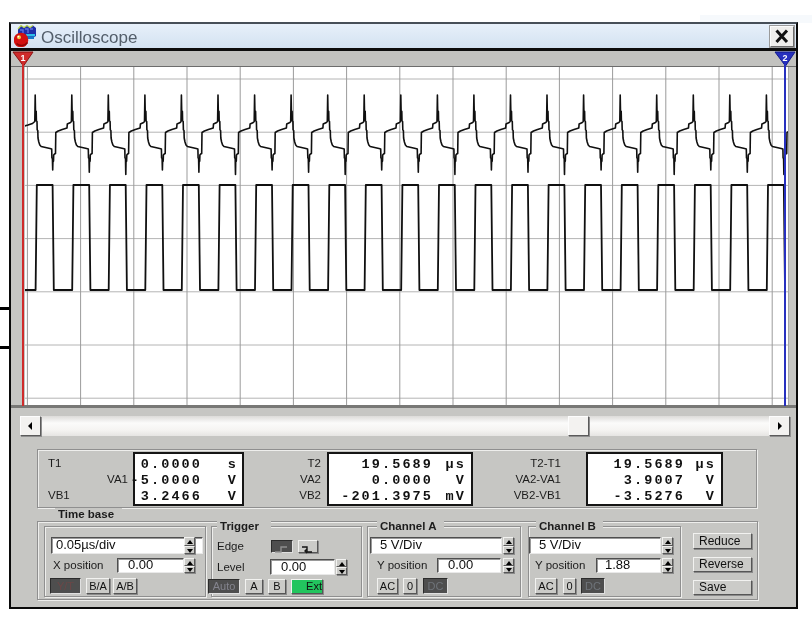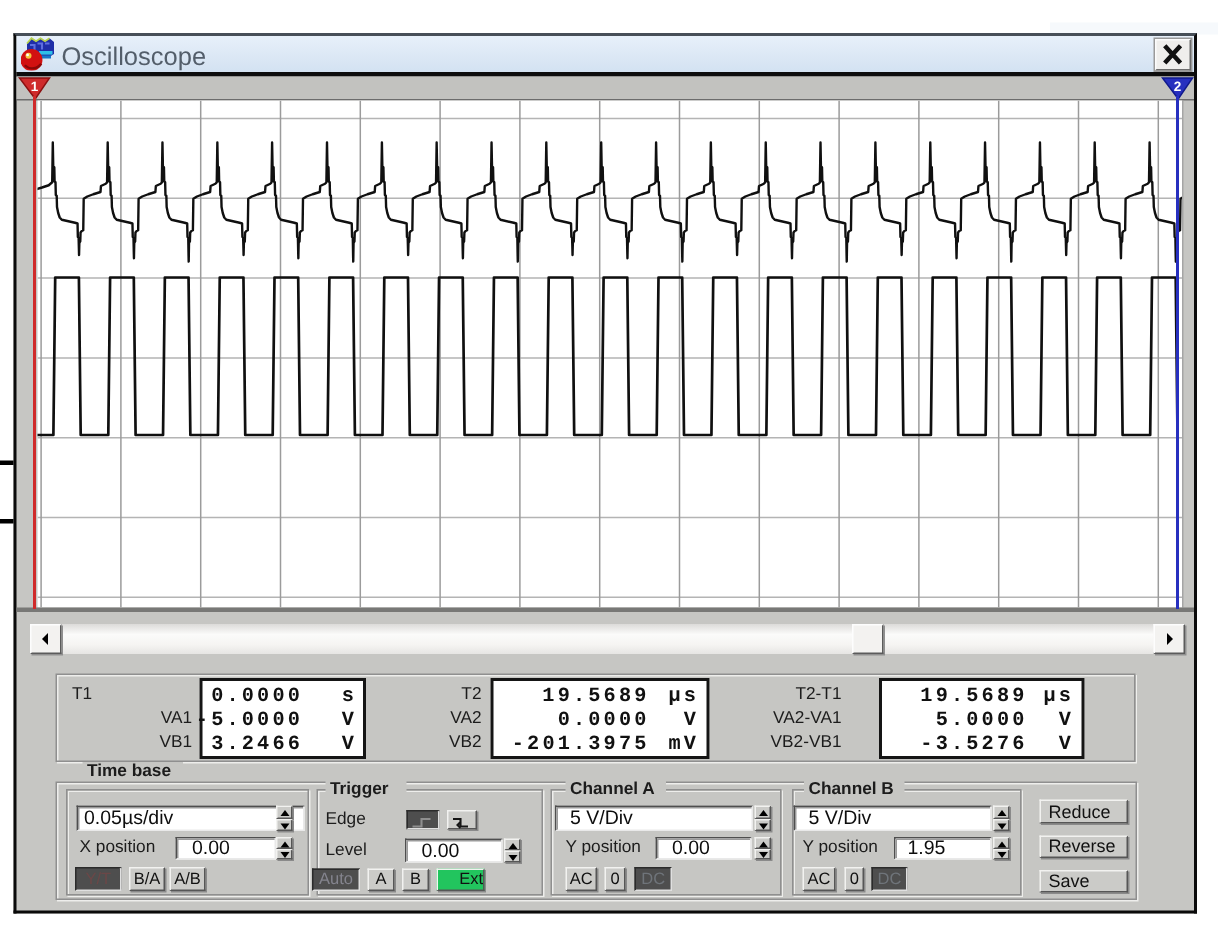--- a/index.html
+++ b/index.html
@@ -47,21 +47,21 @@
 <div style="position:absolute;left:20px;top:416px;width:21px;height:20px;background:#f3f2f0;border:1px solid;border-color:#fdfdfd #5b5b5b #5b5b5b #fdfdfd;box-shadow:1px 1px 0 #8f8f8f;"><svg width="19" height="18" viewBox="0 0 19 18">
       <path d="M11 5 L7 9 L11 13 Z" fill="#000"></path>
     </svg></div>
 <div style="position:absolute;left:769px;top:416px;width:21px;height:20px;background:#f3f2f0;border:1px solid;border-color:#fdfdfd #5b5b5b #5b5b5b #fdfdfd;box-shadow:1px 1px 0 #8f8f8f;"><svg width="19" height="18" viewBox="0 0 19 18">
       <path d="M8 5 L12 9 L8 13 Z" fill="#000"></path>
     </svg></div>
 <div style="position:absolute;left:568px;top:416px;width:21px;height:20px;background:#f3f2f0;border:1px solid;border-color:#fdfdfd #5b5b5b #5b5b5b #fdfdfd;box-shadow:1px 1px 0 #8f8f8f;"></div>
 <div style="position:absolute;left:37px;top:449px;width:720px;height:59px;border:1px solid #8f8f8f;box-shadow:inset 1px 1px 0 #eeeeec, 1px 1px 0 #eeeeec;"></div>
 <div style="position:absolute;left:48px;top:455.5px;width:80px;height:15px;font:11.5px 'Liberation Sans',sans-serif;color:#1c1c1c;line-height:15px;">T1</div>
 <div style="position:absolute;left:48px;top:471.5px;width:80px;height:15px;font:11.5px 'Liberation Sans',sans-serif;color:#1c1c1c;text-align:right;line-height:15px;">VA1</div>
-<div style="position:absolute;left:48px;top:487.5px;width:80px;height:15px;font:11.5px 'Liberation Sans',sans-serif;color:#1c1c1c;text-align:right;line-height:15px;">VB1</div>
+<div style="position:absolute;left:48px;top:487.5px;width:80px;height:15px;font:11.5px 'Liberation Sans',sans-serif;color:#1c1c1c;text-align:left;line-height:15px;">VB1</div>
 <div style="position:absolute;left:241px;top:455.5px;width:80px;height:15px;font:11.5px 'Liberation Sans',sans-serif;color:#1c1c1c;text-align:right;line-height:15px;">T2</div>
 <div style="position:absolute;left:241px;top:471.5px;width:80px;height:15px;font:11.5px 'Liberation Sans',sans-serif;color:#1c1c1c;text-align:right;line-height:15px;">VA2</div>
 <div style="position:absolute;left:241px;top:487.5px;width:80px;height:15px;font:11.5px 'Liberation Sans',sans-serif;color:#1c1c1c;text-align:right;line-height:15px;">VB2</div>
 <div style="position:absolute;left:481px;top:455.5px;width:80px;height:15px;font:11.5px 'Liberation Sans',sans-serif;color:#1c1c1c;text-align:right;line-height:15px;">T2-T1</div>
 <div style="position:absolute;left:481px;top:471.5px;width:80px;height:15px;font:11.5px 'Liberation Sans',sans-serif;color:#1c1c1c;text-align:right;line-height:15px;">VA2-VA1</div>
 <div style="position:absolute;left:481px;top:487.5px;width:80px;height:15px;font:11.5px 'Liberation Sans',sans-serif;color:#1c1c1c;text-align:right;line-height:15px;">VB2-VB1</div>
 <div style="position:absolute;left:133px;top:452px;width:111px;height:54px;background:#fff;border:2px solid #151515;">
     <div style="position:absolute;right:40px;top:4.5px;font:bold 13.5px 'Liberation Mono',monospace;letter-spacing:2.1px;color:#111;line-height:12px;">0.0000</div>
     <div style="position:absolute;right:4px;top:4.5px;font:bold 13.5px 'Liberation Mono',monospace;letter-spacing:2.1px;color:#111;line-height:12px;">s</div>
     <div style="position:absolute;right:40px;top:20.9px;font:bold 13.5px 'Liberation Mono',monospace;letter-spacing:2.1px;color:#111;line-height:12px;">-5.0000</div>
@@ -73,21 +73,21 @@
     <div style="position:absolute;right:38px;top:4.5px;font:bold 13.5px 'Liberation Mono',monospace;letter-spacing:2.1px;color:#111;line-height:12px;">19.5689</div>
     <div style="position:absolute;right:5px;top:4.5px;font:bold 13.5px 'Liberation Mono',monospace;letter-spacing:2.1px;color:#111;line-height:12px;">µs</div>
     <div style="position:absolute;right:38px;top:20.9px;font:bold 13.5px 'Liberation Mono',monospace;letter-spacing:2.1px;color:#111;line-height:12px;">0.0000</div>
     <div style="position:absolute;right:5px;top:20.9px;font:bold 13.5px 'Liberation Mono',monospace;letter-spacing:2.1px;color:#111;line-height:12px;">V</div>
     <div style="position:absolute;right:38px;top:37.3px;font:bold 13.5px 'Liberation Mono',monospace;letter-spacing:2.1px;color:#111;line-height:12px;">-201.3975</div>
     <div style="position:absolute;right:5px;top:37.3px;font:bold 13.5px 'Liberation Mono',monospace;letter-spacing:2.1px;color:#111;line-height:12px;">mV</div>
   </div>
 <div style="position:absolute;left:586px;top:452px;width:137px;height:54px;background:#fff;border:2px solid #151515;">
     <div style="position:absolute;right:36px;top:4.5px;font:bold 13.5px 'Liberation Mono',monospace;letter-spacing:2.1px;color:#111;line-height:12px;">19.5689</div>
     <div style="position:absolute;right:5px;top:4.5px;font:bold 13.5px 'Liberation Mono',monospace;letter-spacing:2.1px;color:#111;line-height:12px;">µs</div>
-    <div style="position:absolute;right:36px;top:20.9px;font:bold 13.5px 'Liberation Mono',monospace;letter-spacing:2.1px;color:#111;line-height:12px;">5.0000</div>
+    <div style="position:absolute;right:36px;top:20.9px;font:bold 13.5px 'Liberation Mono',monospace;letter-spacing:2.1px;color:#111;line-height:12px;">3.9007</div>
     <div style="position:absolute;right:5px;top:20.9px;font:bold 13.5px 'Liberation Mono',monospace;letter-spacing:2.1px;color:#111;line-height:12px;">V</div>
     <div style="position:absolute;right:36px;top:37.3px;font:bold 13.5px 'Liberation Mono',monospace;letter-spacing:2.1px;color:#111;line-height:12px;">-3.5276</div>
     <div style="position:absolute;right:5px;top:37.3px;font:bold 13.5px 'Liberation Mono',monospace;letter-spacing:2.1px;color:#111;line-height:12px;">V</div>
   </div>
 <div style="position:absolute;left:37px;top:521px;width:721px;height:79px;border:1px solid #8f8f8f;box-shadow:inset 1px 1px 0 #eeeeec, 1px 1px 0 #eeeeec;"></div>
 <div style="position:absolute;left:44px;top:526px;width:162px;height:71px;border:1px solid #8f8f8f;box-shadow:inset 1px 1px 0 #eeeeec, 1px 1px 0 #eeeeec;"></div>
 <div style="position:absolute;left:55px;top:508px;width:67.4px;height:12px;font:11.5px 'Liberation Sans',sans-serif;color:#1c1c1c;font-weight:bold;background:#c6c6c3;padding-left:3px;white-space:nowrap;line-height:12px;">Time base</div>
 <div style="position:absolute;left:51px;top:537px;width:152px;height:17px;background:#fff;border:1px solid;border-color:#4e4e4e #e9e9e9 #e9e9e9 #4e4e4e;box-shadow:inset 1px 1px 0 #9a9a9a;font:13px 'Liberation Sans',sans-serif;color:#0d0d0d;line-height:14px;padding-left:4px;">0.05µs/div</div>
 <div style="position:absolute;left:184px;top:537px;width:11px;height:17px;">
     <div style="position:absolute;left:0;top:0;width:11px;height:8.5px;background:#cbcbc8;border:1px solid;border-color:#f2f2f0 #565656 #565656 #f2f2f0;box-shadow:1px 1px 0 #8a8a8a;">
@@ -162,21 +162,21 @@
 <div style="position:absolute;left:529px;top:537px;width:132px;height:17px;background:#fff;border:1px solid;border-color:#4e4e4e #e9e9e9 #e9e9e9 #4e4e4e;box-shadow:inset 1px 1px 0 #9a9a9a;font:13px 'Liberation Sans',sans-serif;color:#0d0d0d;line-height:14px;padding-left:9px;">5 V/Div</div>
 <div style="position:absolute;left:662px;top:537px;width:11px;height:17px;">
     <div style="position:absolute;left:0;top:0;width:11px;height:8.5px;background:#cbcbc8;border:1px solid;border-color:#f2f2f0 #565656 #565656 #f2f2f0;box-shadow:1px 1px 0 #8a8a8a;">
       <div style="position:absolute;left:2px;top:2.25px;width:0;height:0;border-left:3px solid transparent;border-right:3px solid transparent;border-bottom:4px solid #000"></div>
     </div>
     <div style="position:absolute;left:0;top:8.5px;width:11px;height:8.5px;background:#cbcbc8;border:1px solid;border-color:#f2f2f0 #565656 #565656 #f2f2f0;box-shadow:1px 1px 0 #8a8a8a;">
       <div style="position:absolute;left:2px;top:2.25px;width:0;height:0;border-left:3px solid transparent;border-right:3px solid transparent;border-top:4px solid #000"></div>
     </div>
   </div>
 <div style="position:absolute;left:535px;top:559px;width:60px;height:13px;font:11.5px 'Liberation Sans',sans-serif;color:#1c1c1c;line-height:13px;">Y position</div>
-<div style="position:absolute;left:596px;top:558px;width:65px;height:15px;background:#fff;border:1px solid;border-color:#4e4e4e #e9e9e9 #e9e9e9 #4e4e4e;box-shadow:inset 1px 1px 0 #9a9a9a;font:13px 'Liberation Sans',sans-serif;color:#0d0d0d;line-height:12px;padding-left:8px;">1.95</div>
+<div style="position:absolute;left:596px;top:558px;width:65px;height:15px;background:#fff;border:1px solid;border-color:#4e4e4e #e9e9e9 #e9e9e9 #4e4e4e;box-shadow:inset 1px 1px 0 #9a9a9a;font:13px 'Liberation Sans',sans-serif;color:#0d0d0d;line-height:12px;padding-left:8px;">1.88</div>
 <div style="position:absolute;left:662px;top:558px;width:11px;height:15px;">
     <div style="position:absolute;left:0;top:0;width:11px;height:7.5px;background:#cbcbc8;border:1px solid;border-color:#f2f2f0 #565656 #565656 #f2f2f0;box-shadow:1px 1px 0 #8a8a8a;">
       <div style="position:absolute;left:2px;top:1.75px;width:0;height:0;border-left:3px solid transparent;border-right:3px solid transparent;border-bottom:4px solid #000"></div>
     </div>
     <div style="position:absolute;left:0;top:7.5px;width:11px;height:7.5px;background:#cbcbc8;border:1px solid;border-color:#f2f2f0 #565656 #565656 #f2f2f0;box-shadow:1px 1px 0 #8a8a8a;">
       <div style="position:absolute;left:2px;top:1.75px;width:0;height:0;border-left:3px solid transparent;border-right:3px solid transparent;border-top:4px solid #000"></div>
     </div>
   </div>
 <div style="position:absolute;left:535px;top:578px;width:22px;height:16px;background:#cbcbc8;border:1px solid;border-color:#f2f2f0 #565656 #565656 #f2f2f0;box-shadow:1px 1px 0 #8a8a8a;font:11.5px 'Liberation Sans',sans-serif;color:#1c1c1c;text-align:center;font-size:11px;color:#111;line-height:14px;">AC</div>
 <div style="position:absolute;left:563px;top:578px;width:13px;height:16px;background:#cbcbc8;border:1px solid;border-color:#f2f2f0 #565656 #565656 #f2f2f0;box-shadow:1px 1px 0 #8a8a8a;font:11.5px 'Liberation Sans',sans-serif;color:#1c1c1c;text-align:center;font-size:11px;color:#111;line-height:14px;">0</div>

